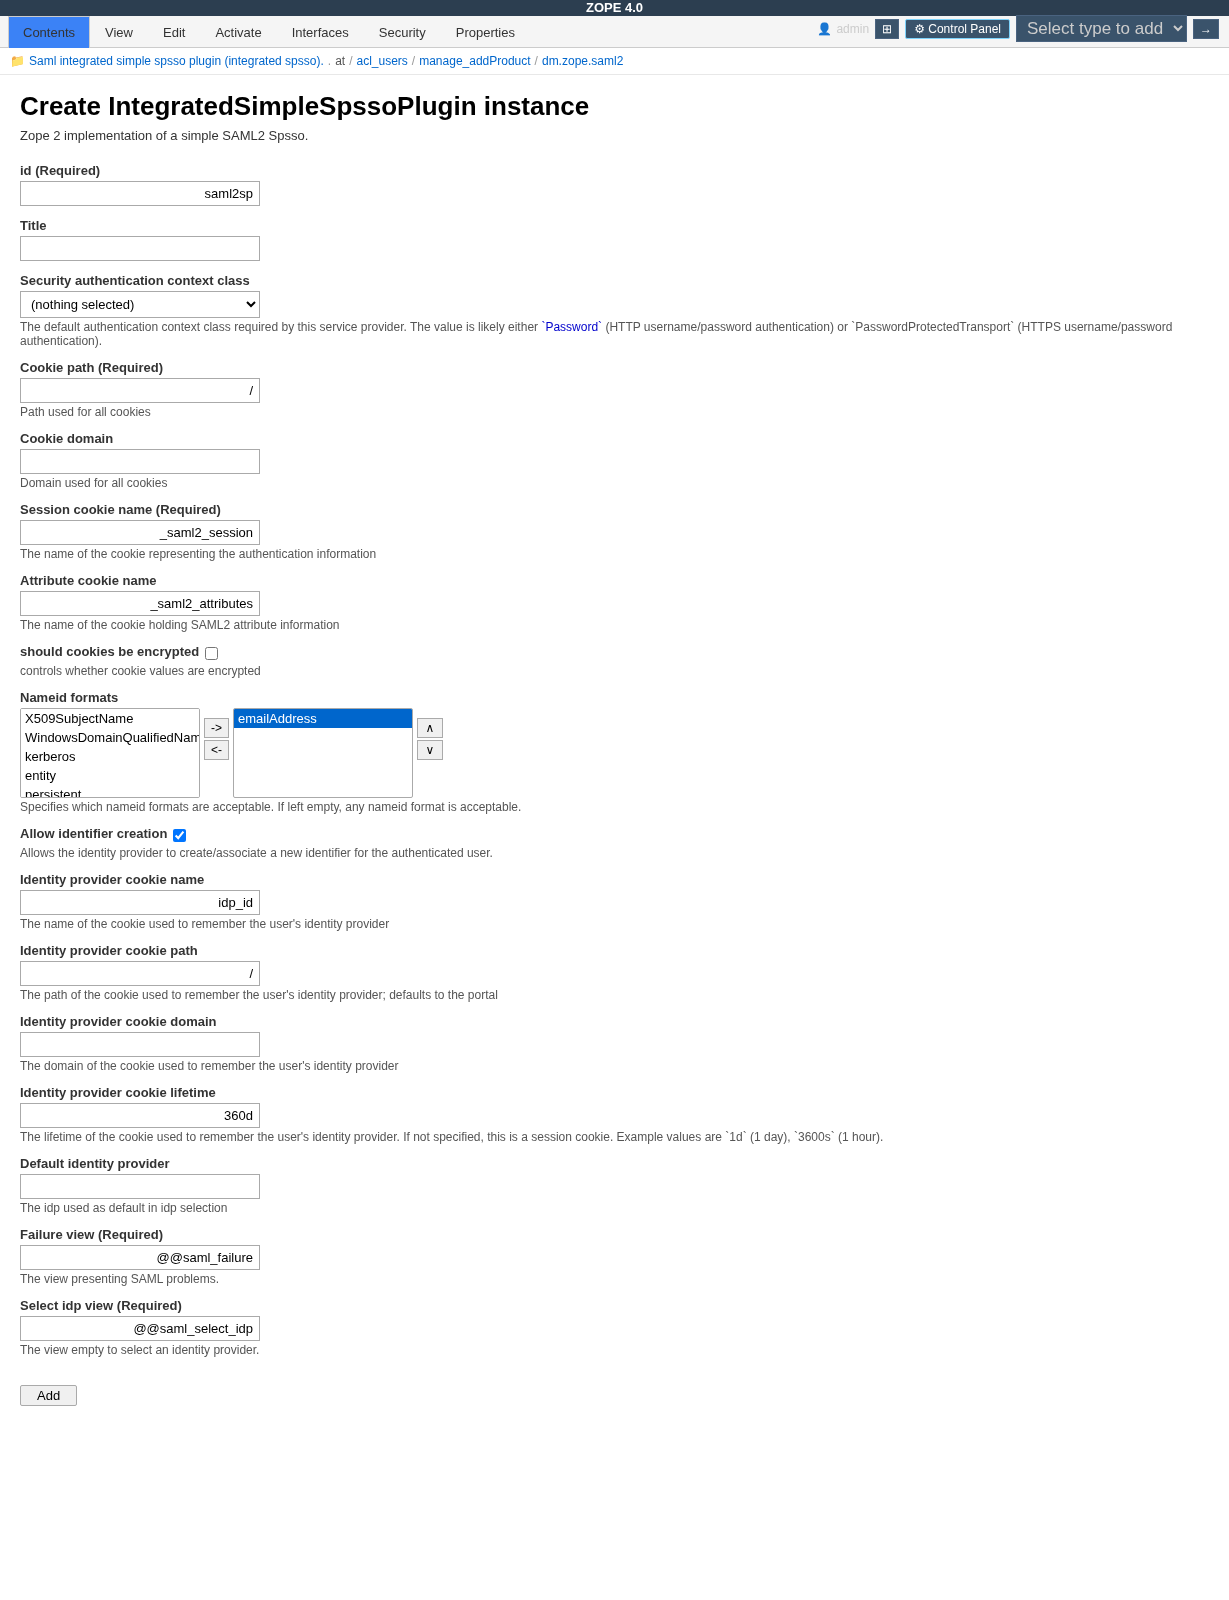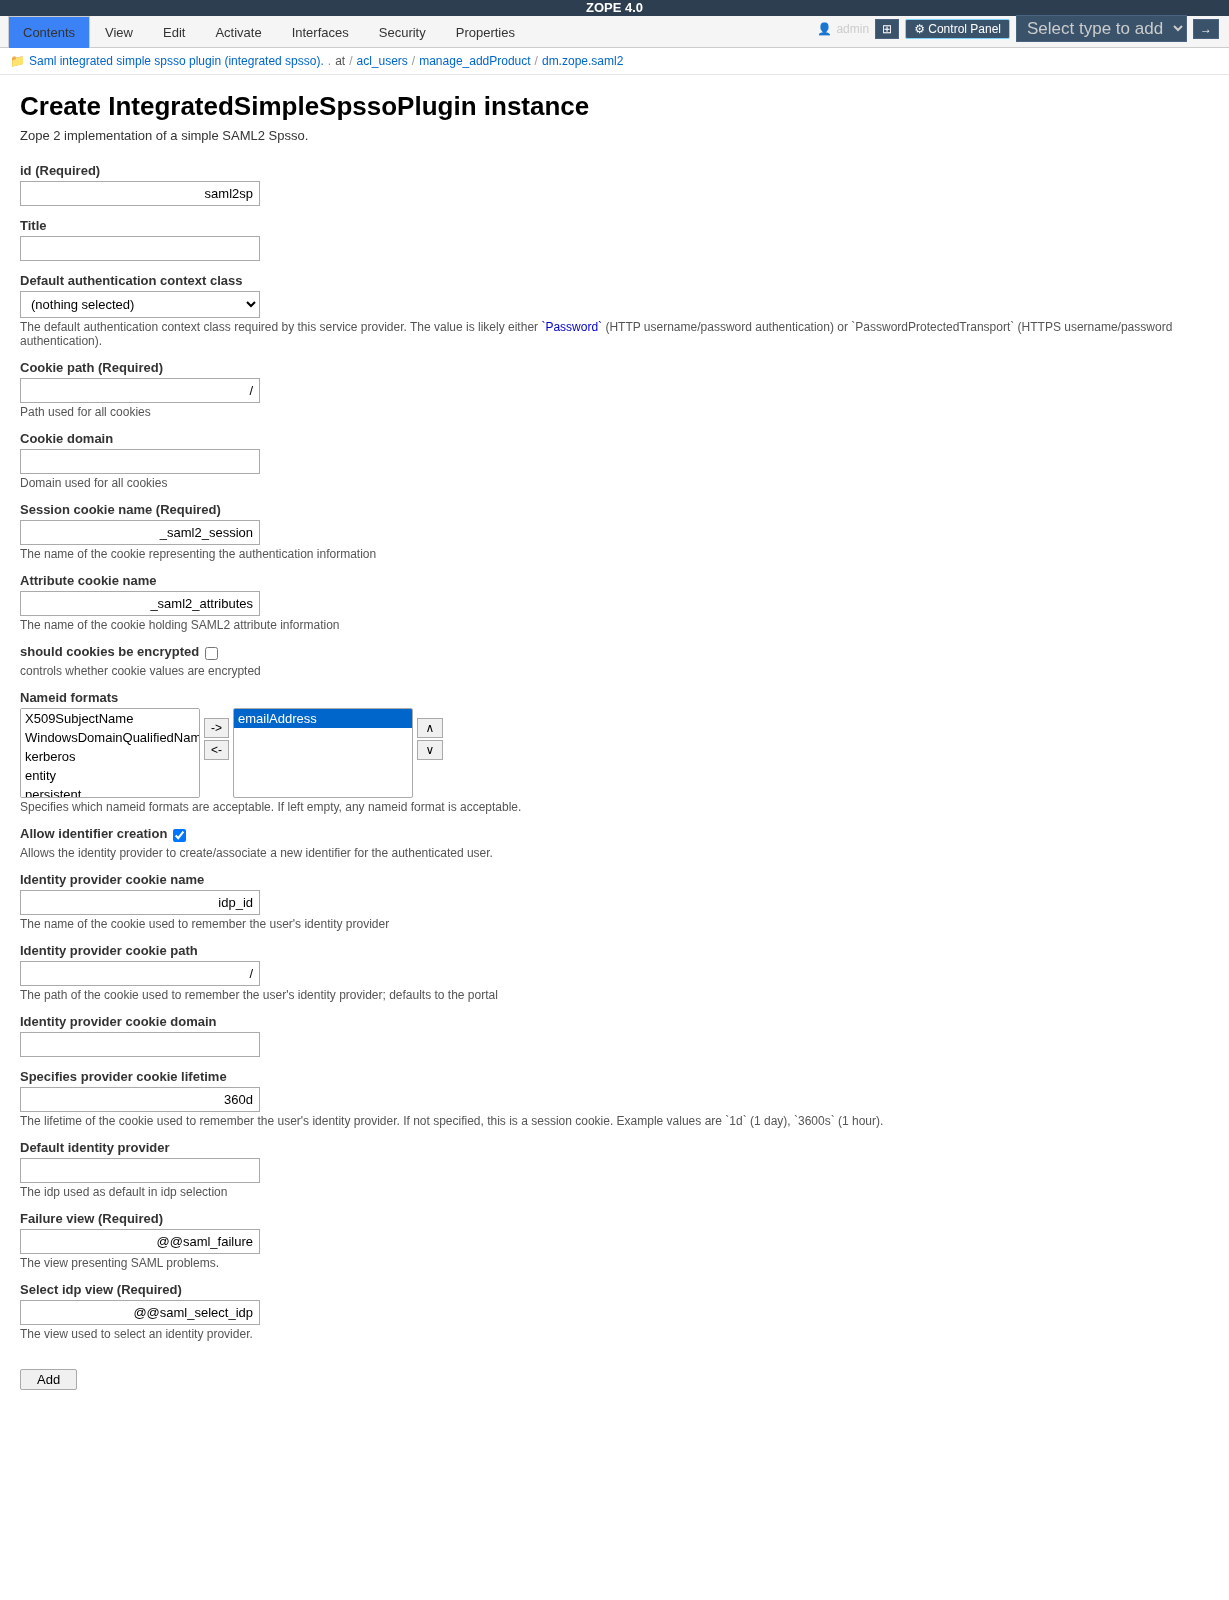--- a/index.html
+++ b/index.html
@@ -280,21 +280,21 @@
     </div>
 
     
     <div class="form-row">
       <div class="field-label">Title</div>
       <input type="text" class="field-input" value="" style="">
     </div>
 
     
     <div class="form-row">
-      <div class="field-label">Default authentication context class</div>
+      <div class="field-label">Security authentication context class</div>
       <select class="field-select">
         <option>(nothing selected)</option>
       </select>
       <div class="field-hint">
         The default authentication context class required by this service provider. The value is likely either <span class="highlight">`Password`</span> (HTTP username/password authentication) or `PasswordProtectedTransport` (HTTPS username/password authentication).
       </div>
     </div>
 
     
     <div class="form-row">
@@ -379,25 +379,26 @@
     <div class="form-row">
       <div class="field-label">Identity provider cookie path</div>
       <input type="text" class="field-input" value="/" style="">
       <div class="field-hint">The path of the cookie used to remember the user's identity provider; defaults to the portal</div>
     </div>
 
     
     <div class="form-row">
       <div class="field-label">Identity provider cookie domain</div>
       <input type="text" class="field-input" value="" style="">
-    </div>
-
-    
-    <div class="form-row">
-      <div class="field-label">Specifies provider cookie lifetime</div>
+      <div class="field-hint">The domain of the cookie used to remember the user's identity provider</div>
+    </div>
+
+    
+    <div class="form-row">
+      <div class="field-label">Identity provider cookie lifetime</div>
       <input type="text" class="field-input" value="360d" style="">
       <div class="field-hint">The lifetime of the cookie used to remember the user's identity provider. If not specified, this is a session cookie. Example values are `1d` (1 day), `3600s` (1 hour).</div>
     </div>
 
     
     <div class="form-row">
       <div class="field-label">Default identity provider</div>
       <input type="text" class="field-input" value="" style="">
       <div class="field-hint">The idp used as default in idp selection</div>
     </div>
@@ -406,20 +407,20 @@
     <div class="form-row">
       <div class="field-label">Failure view (Required)</div>
       <input type="text" class="field-input" value="@@saml_failure" style="">
       <div class="field-hint">The view presenting SAML problems.</div>
     </div>
 
     
     <div class="form-row">
       <div class="field-label">Select idp view (Required)</div>
       <input type="text" class="field-input" value="@@saml_select_idp" style="">
-      <div class="field-hint">The view used to select an identity provider.</div>
+      <div class="field-hint">The view empty to select an identity provider.</div>
     </div>
 
     
     <button class="add-btn">Add</button>
 
   </div>
 </div>
 
 </body></html>

